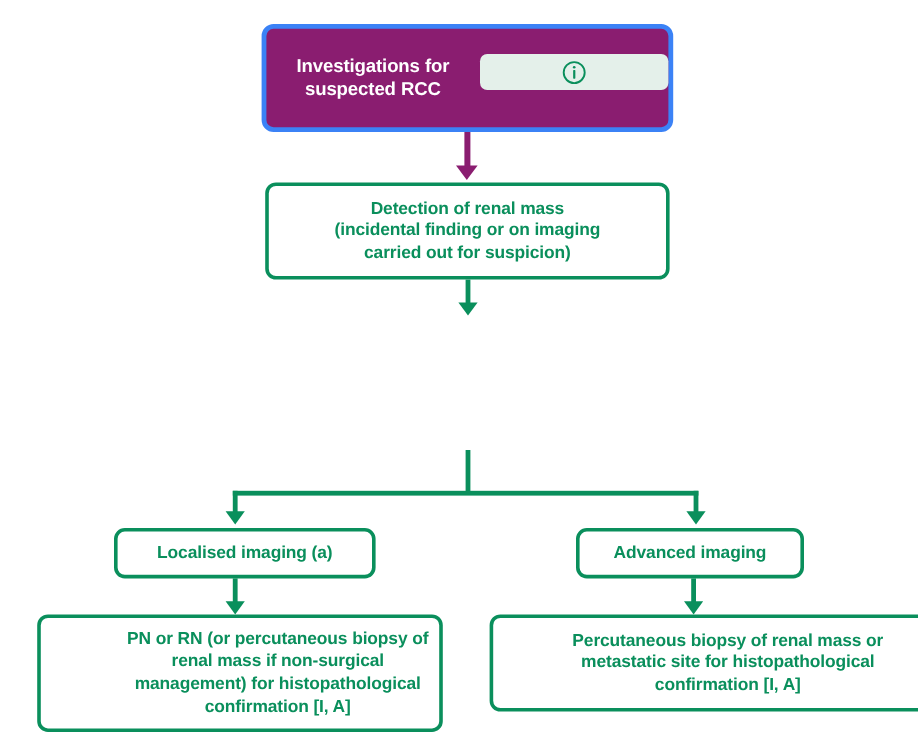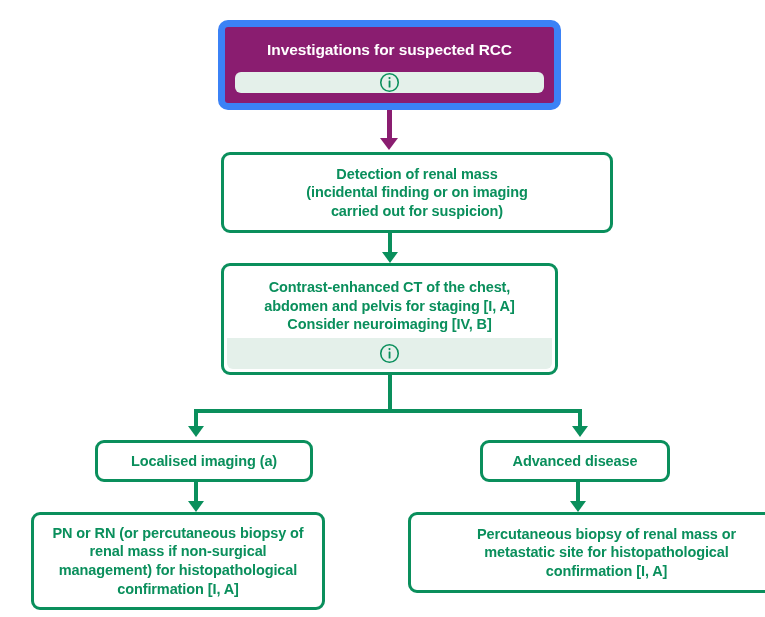--- a/index.html
+++ b/index.html
@@ -41,24 +41,24 @@
     line-height: 1.28;
     text-align: center;
     padding: 0 9px;
     white-space: pre-line;
     letter-spacing: -0.1px;
   }
 
   
   .node-purple {
     background: #8a1d70;
-    border: 7px solid #3b82f6;
+    border: 4px solid #3b82f6;
     border-radius: 10px;
     display: flex;
-    flex-direction: column;
+    flex-direction: row;
     justify-content: flex-start;
     align-items: center;
     padding: 0;
   }
   .node-purple .title-text {
     color: #ffffff;
     font-weight: bold;
     font-size: 15.5px;
     line-height: 1.2;
     text-align: center;
@@ -133,69 +133,55 @@
           <circle cx="12" cy="6.9" r="1.25" fill="#0a8f5c"></circle>
           <rect x="11" y="9.6" width="2.1" height="8.2" rx="0.6" fill="#0a8f5c"></rect>
         </svg>
       </span>
     </div>
   </div>
 
   <div class="conn conn-purple" style="left:387px; top:110px; width:5px; height:29px;"></div>
   <div class="arrowhead arrowhead-purple" style="left:380px; top:138px;"></div>
 
-  <div class="node node-green" style="left:221px; top:152px; width:392px; height:81px;">
+  <div class="node node-green" style="left:221px; top:152px; width:337px; height:81px;">
     <div class="node-label">Detection of renal mass
 (incidental finding or on imaging
 carried out for suspicion)</div>
   </div>
 
   <div class="conn" style="left:388px; top:233px; width:4px; height:21px;"></div>
   <div class="arrowhead" style="left:382px; top:252px;"></div>
 
-  <div class="node node-green" style="left:221px; top:263px; width:337px; height:112px; justify-content:flex-start; padding-top:12px; position:absolute;">
-    <div class="node-label">Contrast-enhanced CT of the chest,
-abdomen and pelvis for staging [I, A]
-Consider neuroimaging [IV, B]</div>
-    <div class="info-strip info-strip-green">
-      <span class="info-icon-wrap">
-        <svg class="info-icon" viewBox="0 0 24 24" aria-hidden="true">
-          <circle cx="12" cy="12" r="10" fill="none" stroke="#0a8f5c" stroke-width="1.8"></circle>
-          <circle cx="12" cy="6.9" r="1.25" fill="#0a8f5c"></circle>
-          <rect x="11" y="9.6" width="2.1" height="8.2" rx="0.6" fill="#0a8f5c"></rect>
-        </svg>
-      </span>
-    </div>
-  </div>
 
   <div class="conn" style="left:388px; top:375px; width:4px; height:37px;"></div>
 
   <div class="conn" style="left:194px; top:409px; width:388px; height:4px;"></div>
 
   <div class="conn" style="left:194px; top:409px; width:4px; height:19px;"></div>
   <div class="arrowhead" style="left:188px; top:426px;"></div>
 
   <div class="conn" style="left:578px; top:409px; width:4px; height:19px;"></div>
   <div class="arrowhead" style="left:572px; top:426px;"></div>
 
   <div class="node node-green" style="left:95px; top:440px; width:218px; height:42px;">
     <div class="node-label">Localised imaging (a)</div>
   </div>
 
   <div class="conn" style="left:194px; top:482px; width:4px; height:21px;"></div>
   <div class="arrowhead" style="left:188px; top:501px;"></div>
 
   <div class="node node-green" style="left:480px; top:440px; width:190px; height:42px;">
-    <div class="node-label">Advanced disease</div>
+    <div class="node-label">Advanced imaging</div>
   </div>
 
   <div class="conn" style="left:576px; top:482px; width:4px; height:21px;"></div>
   <div class="arrowhead" style="left:570px; top:501px;"></div>
 
-  <div class="node node-green" style="left:31px; top:512px; width:294px; height:98px;">
+  <div class="node node-green" style="left:31px; top:512px; width:338px; height:98px;align-items:flex-end;">
     <div class="node-label">PN or RN (or percutaneous biopsy of
 renal mass if non-surgical
 management) for histopathological
 confirmation [I, A]</div>
   </div>
 
   <div class="node node-green" style="left:408px; top:512px; width:397px; height:81px;">
     <div class="node-label">Percutaneous biopsy of renal mass or
 metastatic site for histopathological
 confirmation [I, A]</div>

